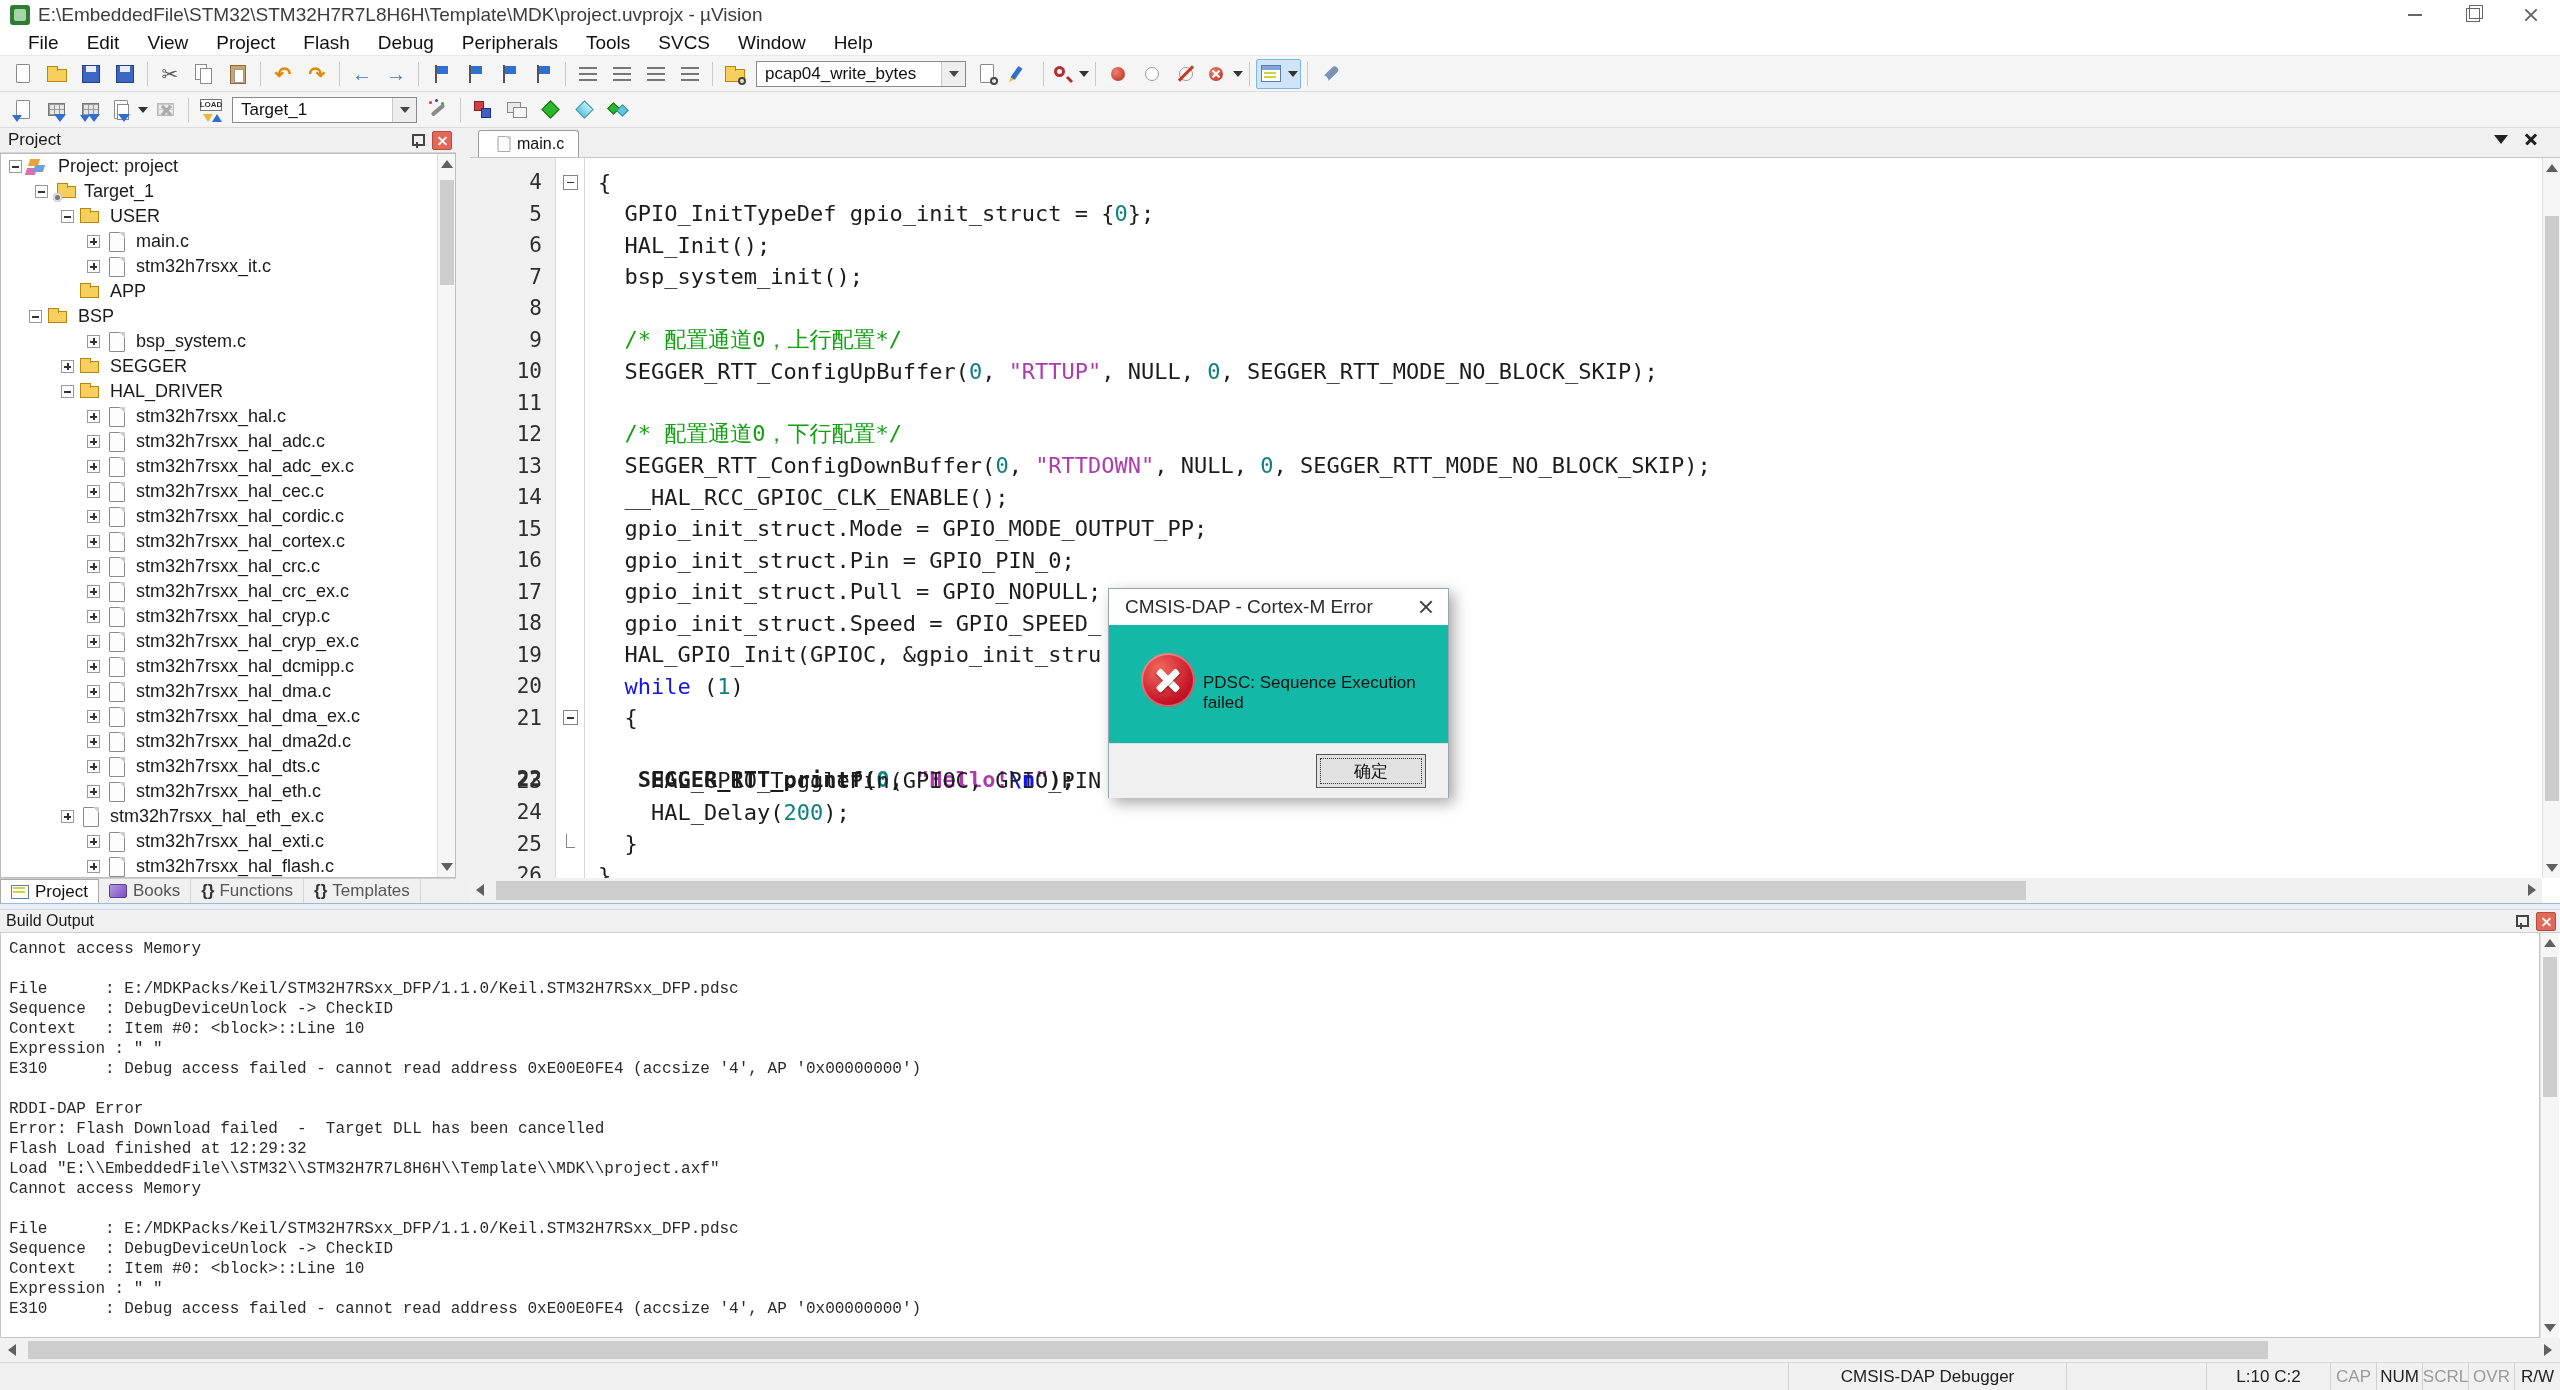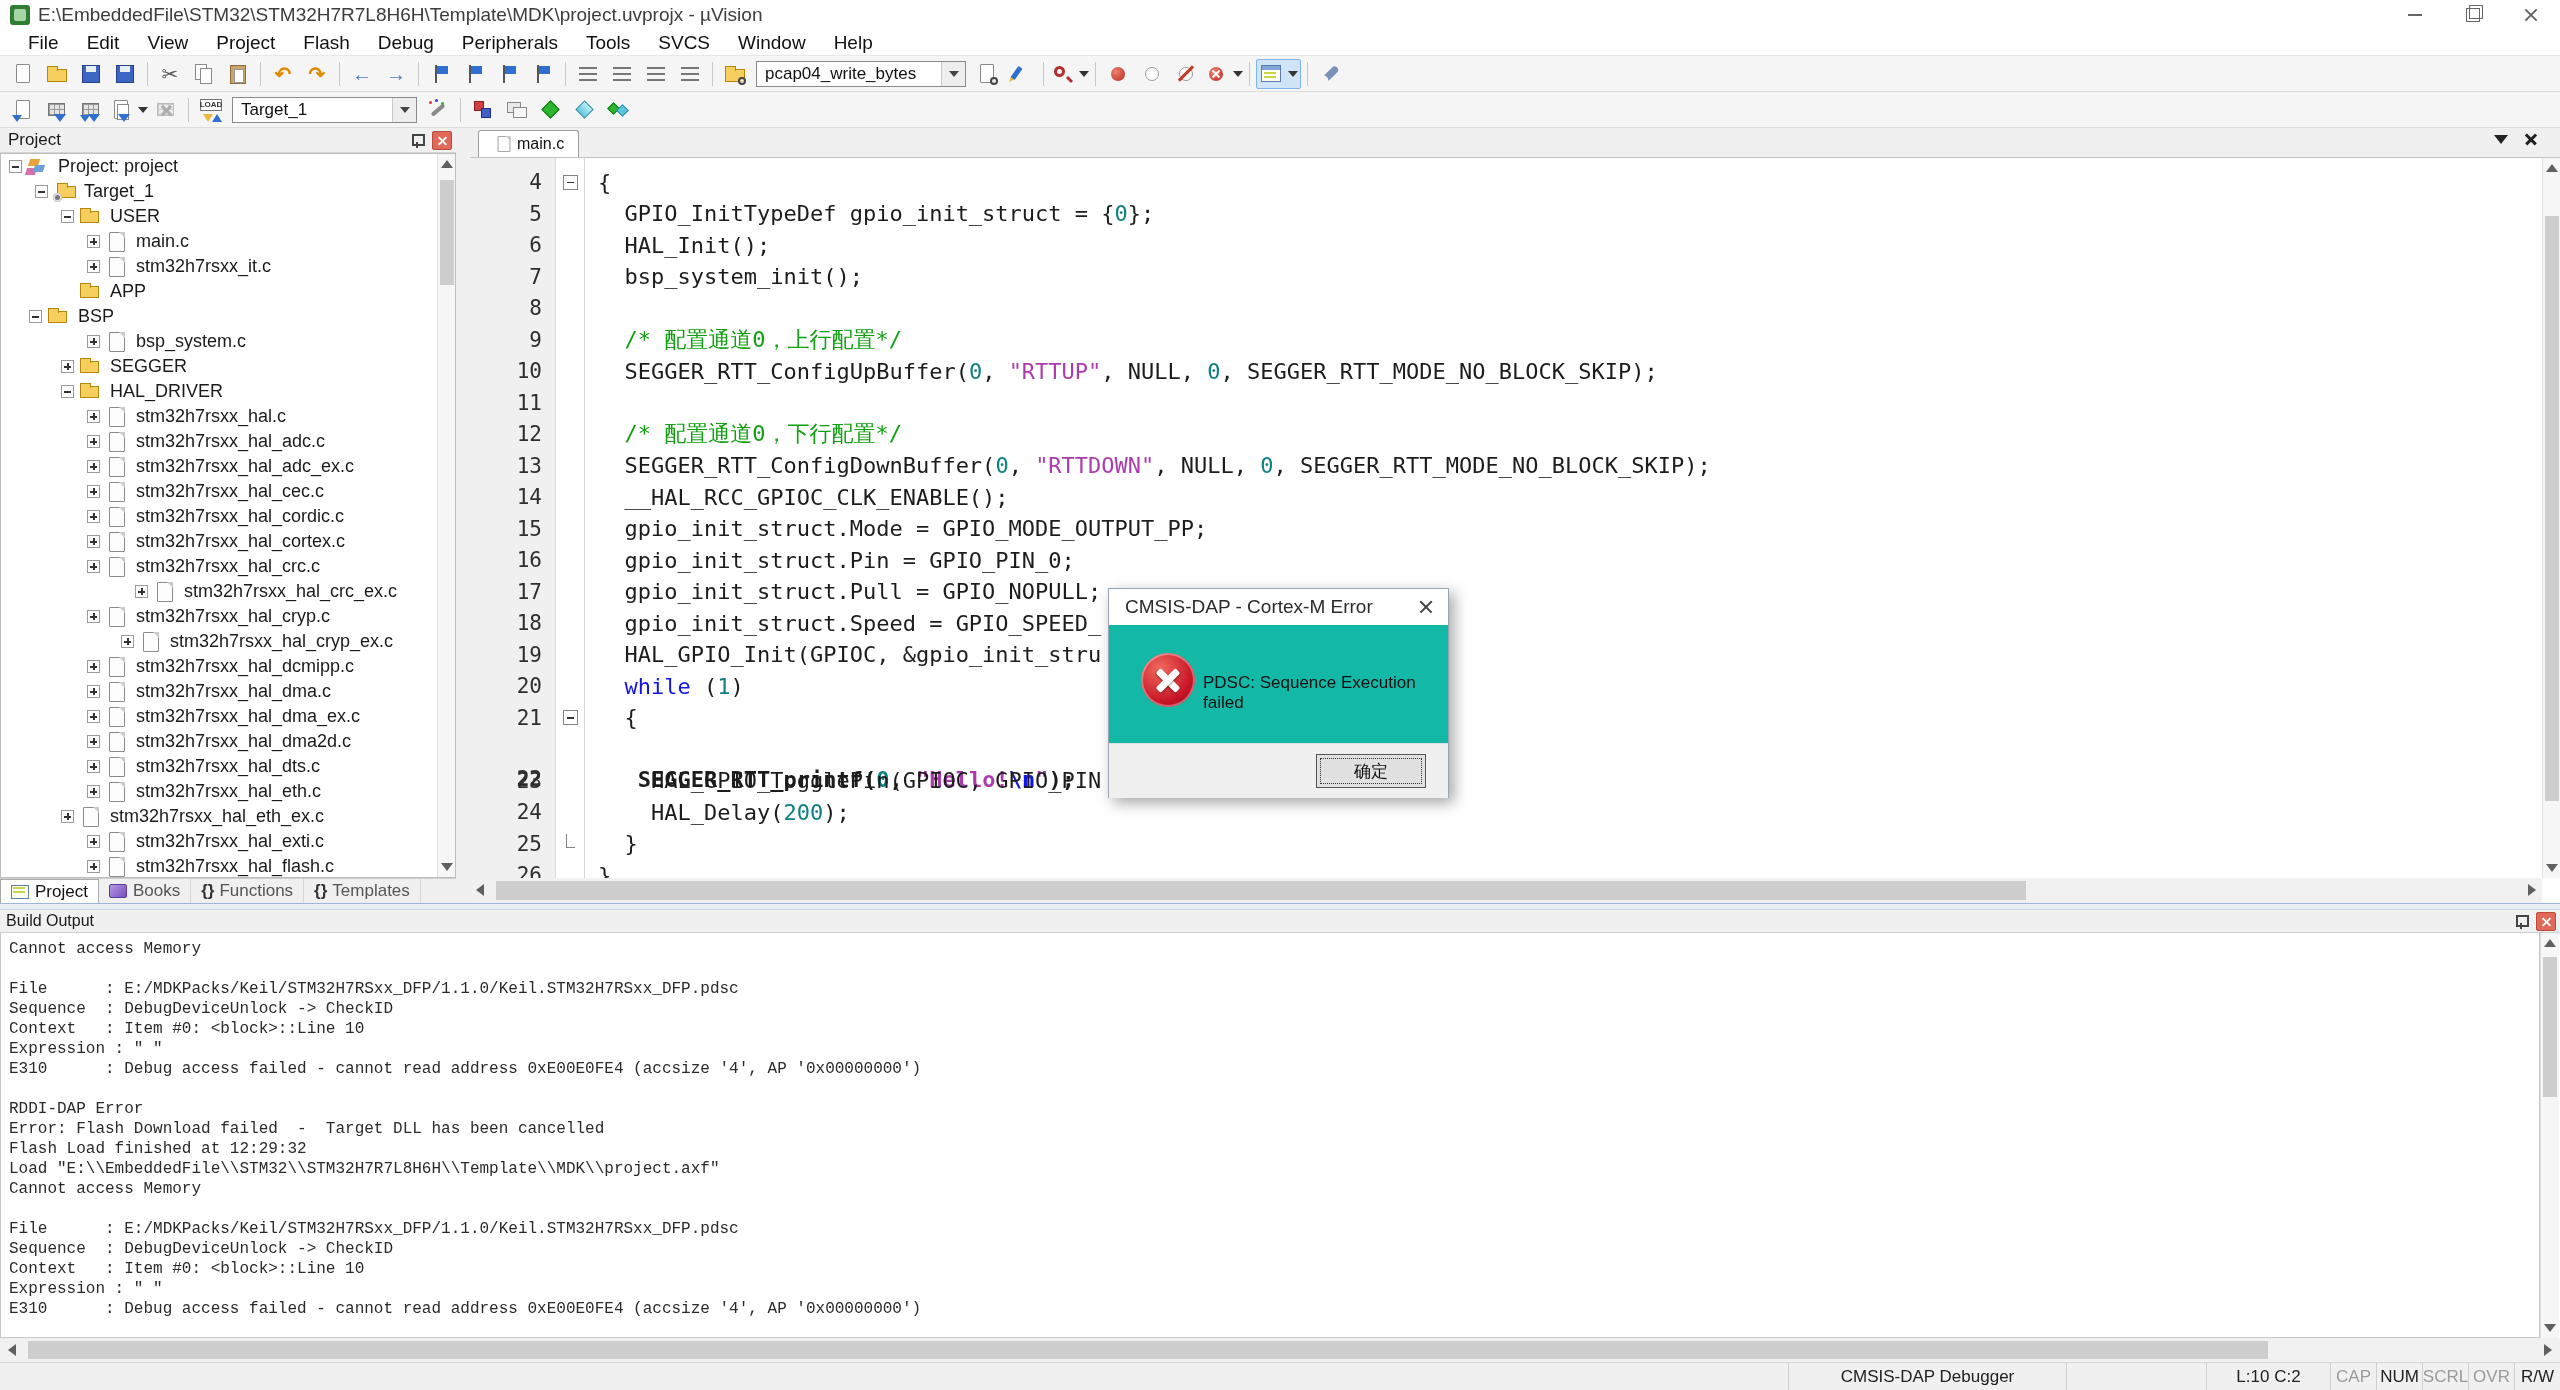--- a/index.html
+++ b/index.html
@@ -557,31 +557,31 @@
           <div class="trow" style="padding-left: 86px;">
             <span class="exp plus"></span>
             <span class="ti ti-file"></span>
             <span>stm32h7rsxx_hal_cortex.c</span>
           </div>
           <div class="trow" style="padding-left: 86px;">
             <span class="exp plus"></span>
             <span class="ti ti-file"></span>
             <span>stm32h7rsxx_hal_crc.c</span>
           </div>
-          <div class="trow" style="padding-left: 86px; margin-left: 48px;">
+          <div class="trow" style="padding-left: 86px;">
             <span class="exp plus"></span>
             <span class="ti ti-file"></span>
             <span>stm32h7rsxx_hal_crc_ex.c</span>
           </div>
           <div class="trow" style="padding-left: 86px;">
             <span class="exp plus"></span>
             <span class="ti ti-file"></span>
             <span>stm32h7rsxx_hal_cryp.c</span>
           </div>
-          <div class="trow" style="padding-left: 86px; margin-left: 34px;">
+          <div class="trow" style="padding-left: 86px;">
             <span class="exp plus"></span>
             <span class="ti ti-file"></span>
             <span>stm32h7rsxx_hal_cryp_ex.c</span>
           </div>
           <div class="trow" style="padding-left: 86px;">
             <span class="exp plus"></span>
             <span class="ti ti-file"></span>
             <span>stm32h7rsxx_hal_dcmipp.c</span>
           </div>
           <div class="trow" style="padding-left: 86px;">

